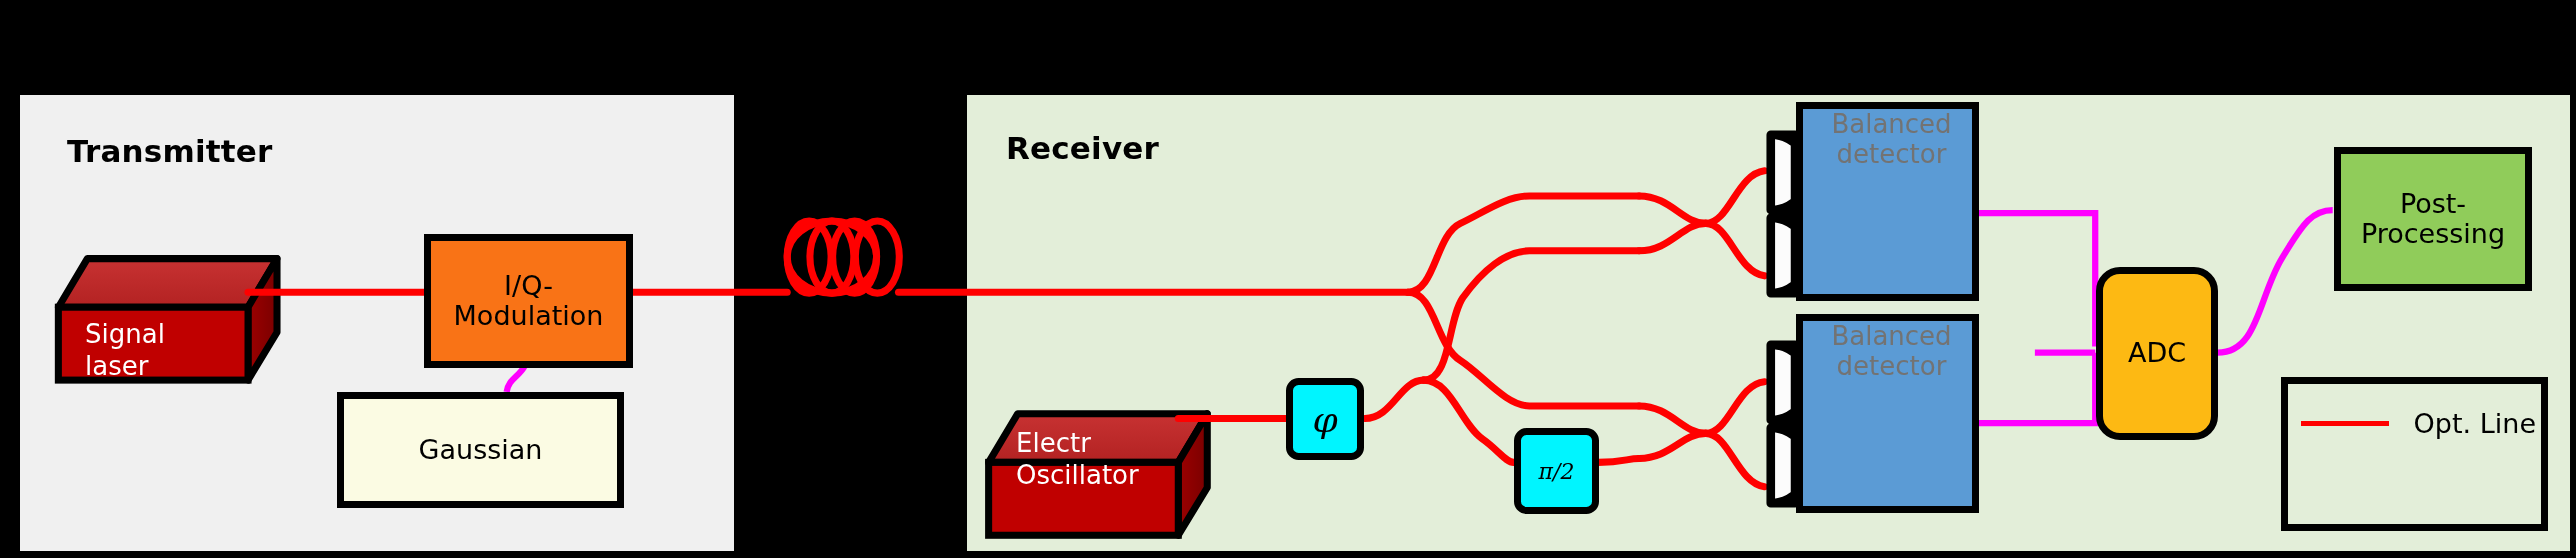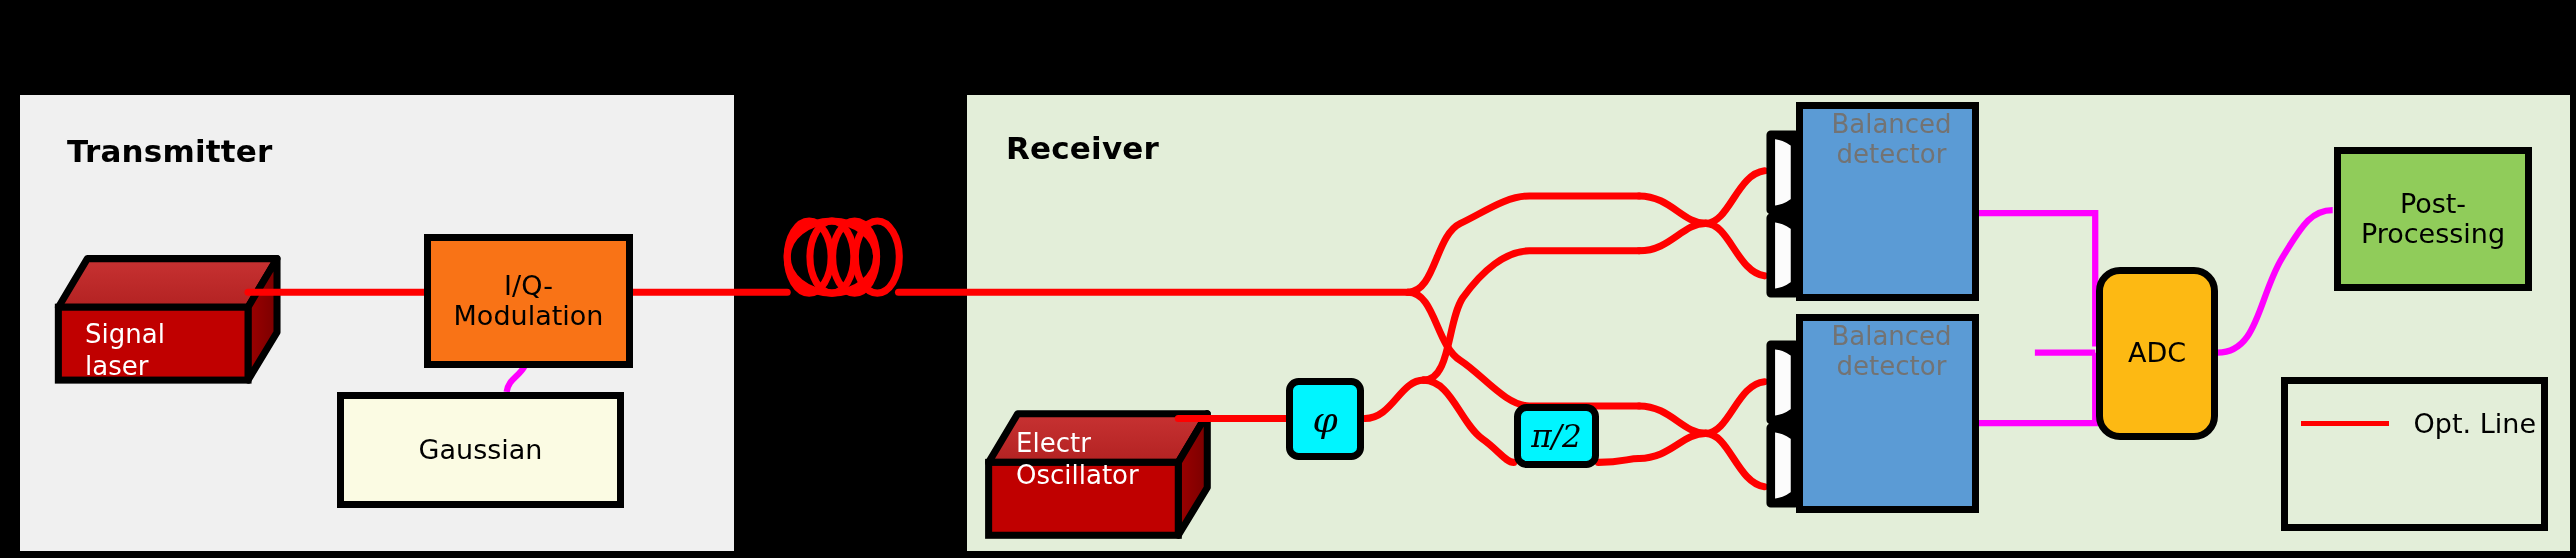--- a/index.html
+++ b/index.html
@@ -37,21 +37,21 @@
   #bd1-label{left:1800px;top:110px;}
   #bd2-label{left:1800px;top:322px;}
 
   
   .cyan-box{position:absolute;box-sizing:border-box;border:7px solid #000;
             border-radius:12.6px;background:#00f5ff;
             display:flex;align-items:center;justify-content:center;
             font-family:"DejaVu Serif","Liberation Serif",serif;
             font-style:italic;color:#000;}
   #phi-box{left:1286px;top:378px;width:78px;height:82px;font-size:36px;}
-  #pi2-box{left:1514px;top:404px;width:85px;height:64px;font-size:31px;}
+  #pi2-box{left:1514px;top:428px;width:85px;height:86px;font-size:22px;}
 
   
   #legend{position:absolute;left:2281px;top:377px;width:267px;height:154px;
           box-sizing:border-box;border:7px solid #000;background:#e3eed9;}
   .leg-row{position:absolute;display:flex;align-items:center;gap:12px;}
   #leg-row-0{left:2301px;top:408px;}
   #leg-row-1{left:2301px;top:480px;}
   .leg-swatch{width:88px;height:4.7px;display:inline-block;}
   .leg-text{margin-left:12.6px;font-size:27px;color:#000;white-space:nowrap;}
 

